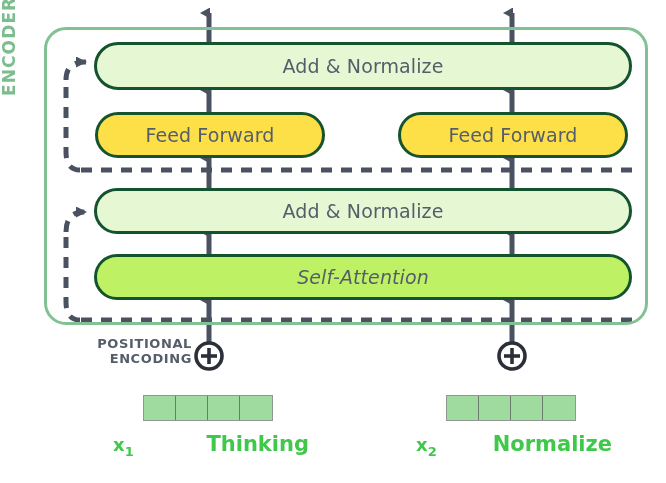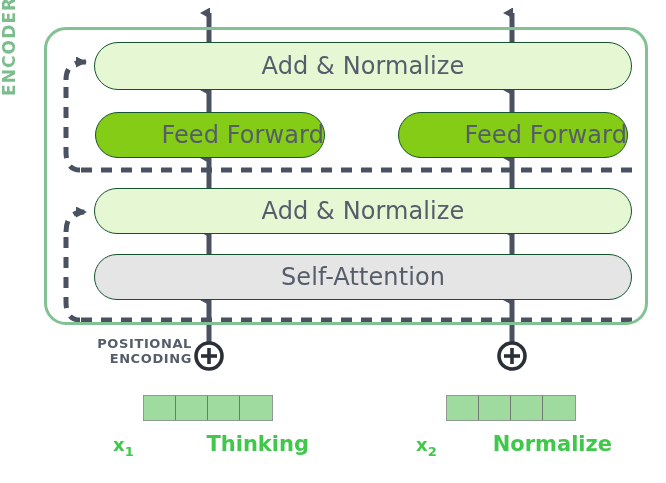--- a/index.html
+++ b/index.html
@@ -23,32 +23,32 @@
     left: 0;
     top: 0;
     width: 666px;
     height: 483px;
   }
 
   
   .block {
     position: absolute;
     box-sizing: border-box;
-    border: 1px solid #14532d;
+    border: 3px solid #14532d;
     border-radius: 24px;
     display: flex;
     align-items: center;
     justify-content: center;
-    font-size: 24px;
+    font-size: 19px;
     color: #555d6b;
     letter-spacing: .1px;
   }
   .block.addnorm  { background: #e6f7d4; }
-  .block.ff       { background: #84cc16; justify-content: flex-end; }
-  .block.attn     { background: #e5e5e5; }
+  .block.ff       { background: #fde047; }
+  .block.attn     { background: #bef264; font-style: italic; }
 
   
   #encoder-frame {
     position: absolute;
     left: 44px;
     top: 27px;
     width: 604px;
     height: 298px;
     box-sizing: border-box;
     border: 3px solid #82c193;

